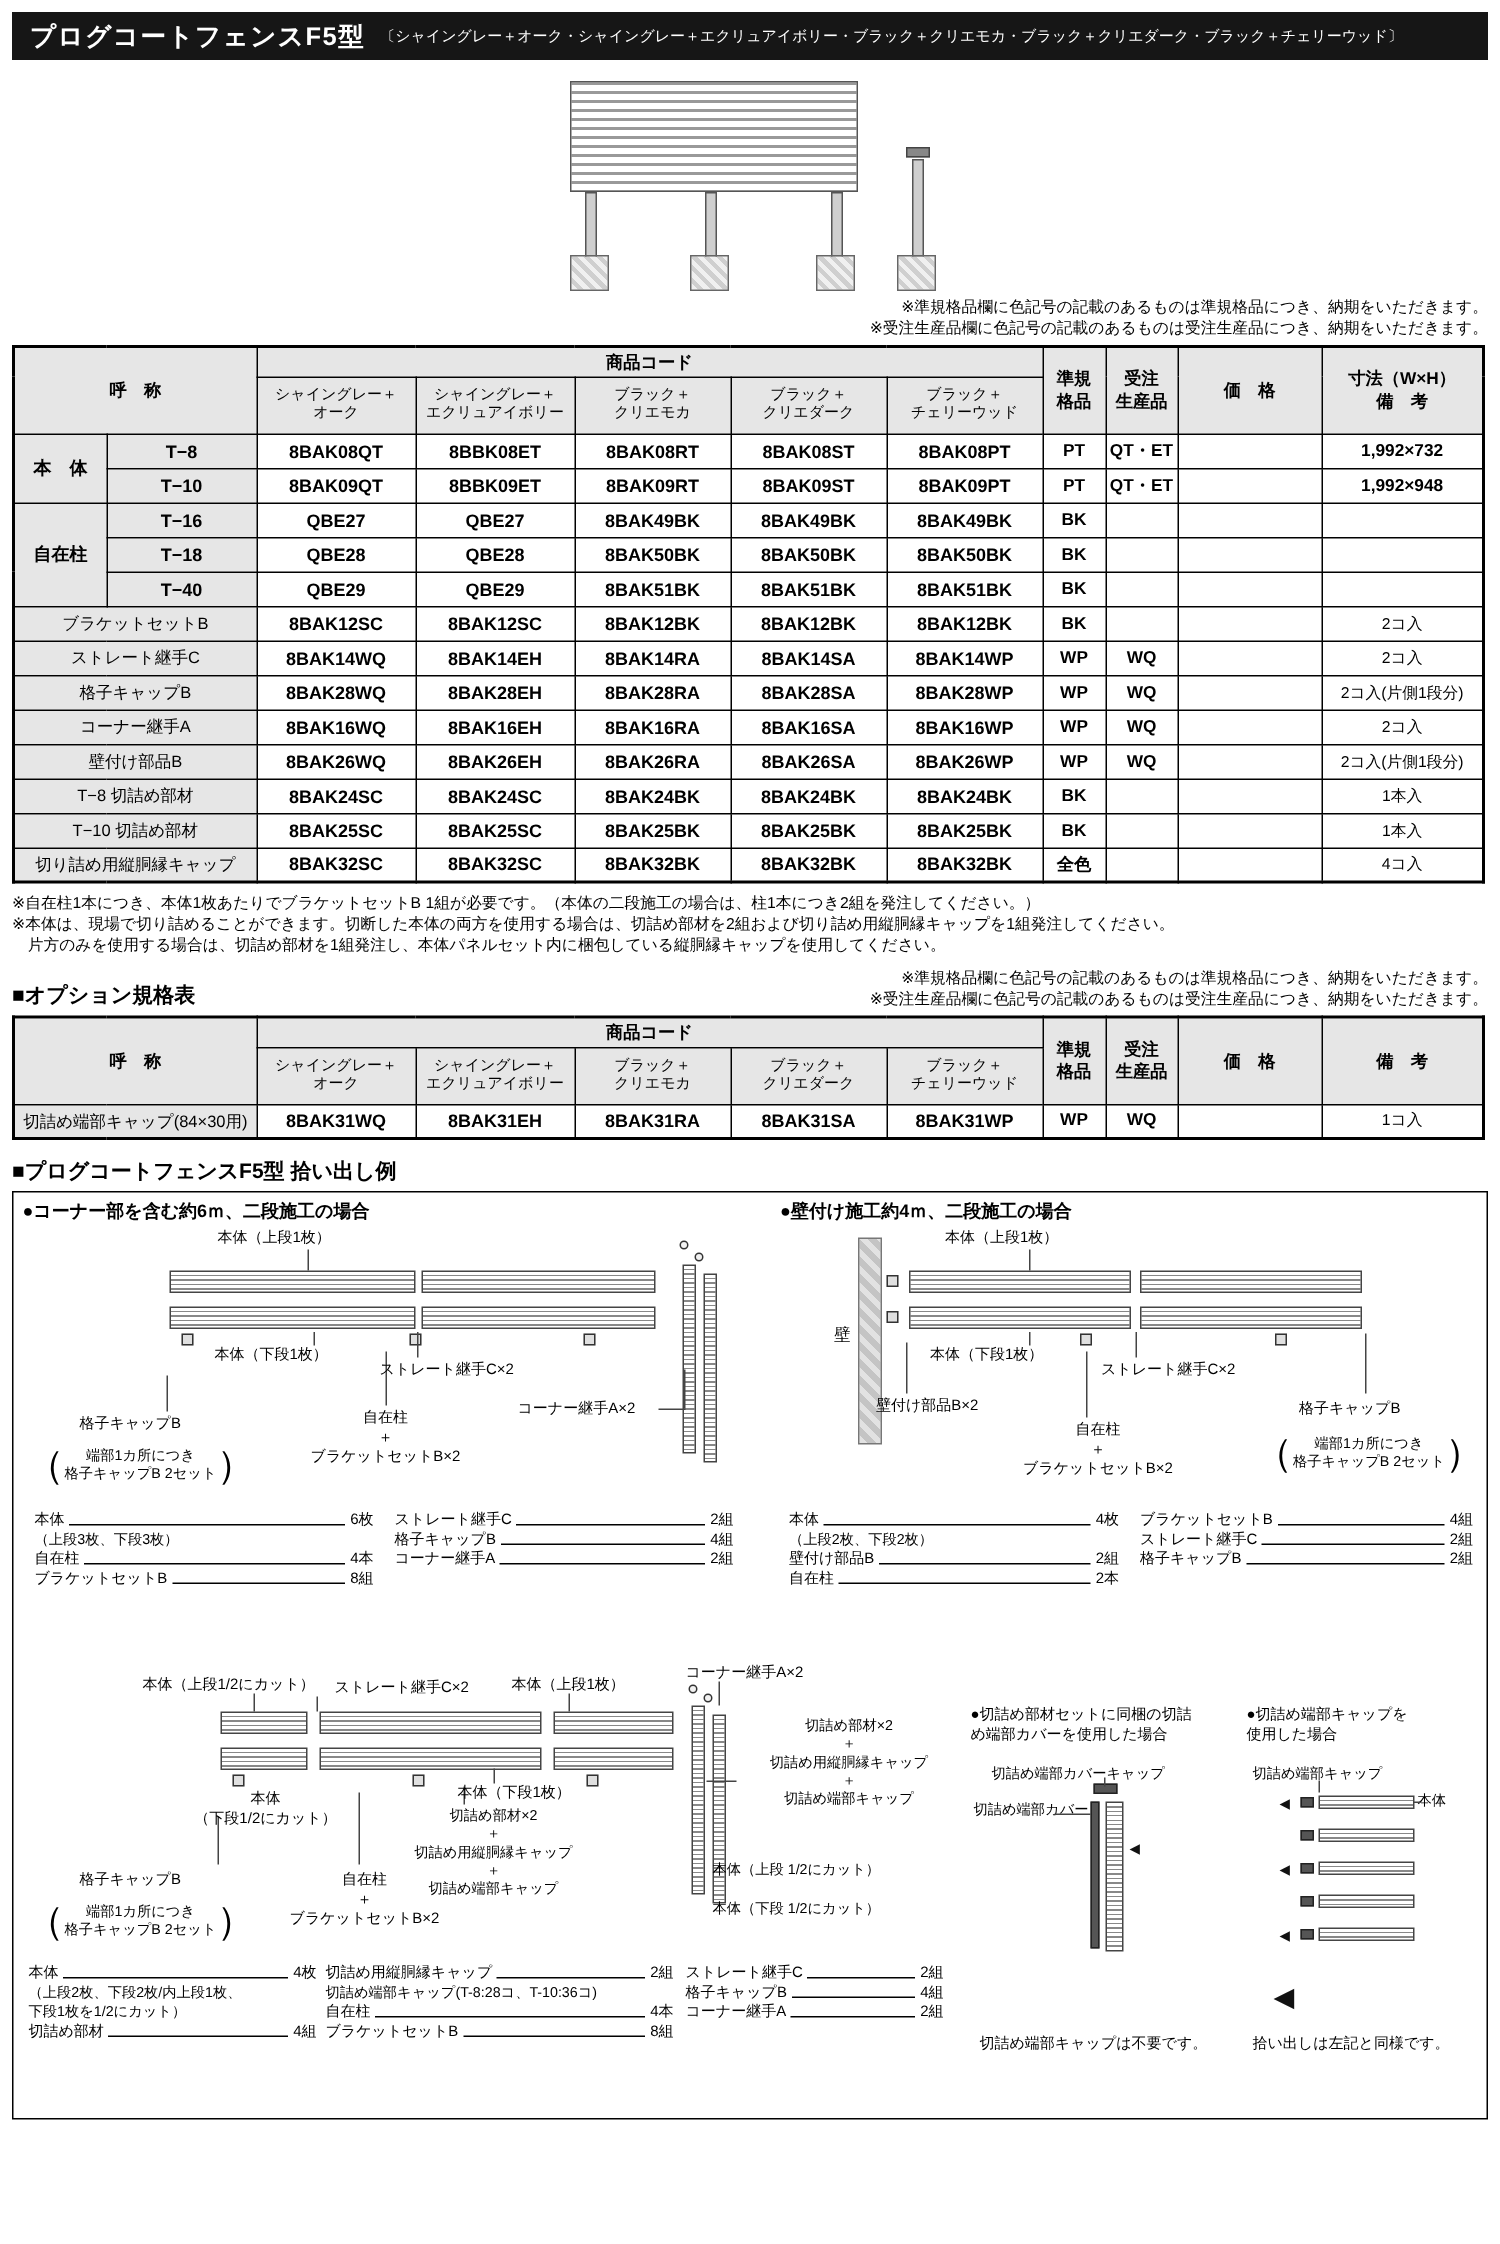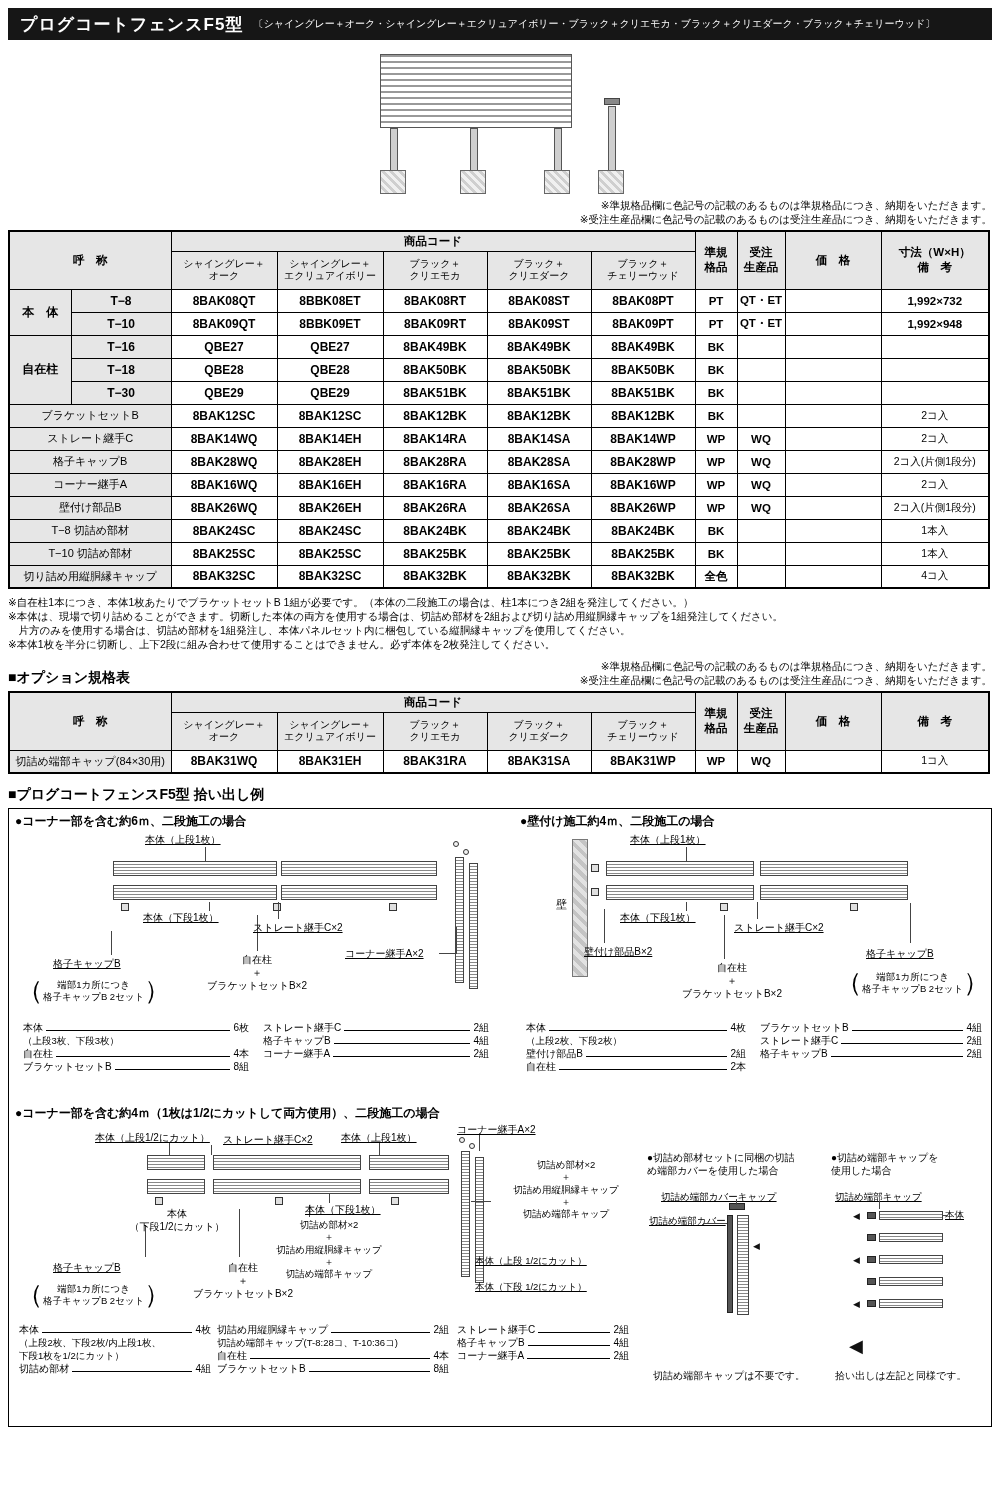--- a/index.html
+++ b/index.html
@@ -33,21 +33,21 @@
 .opt-head{margin:8px 8px 0;display:flex;justify-content:space-between;align-items:flex-end}
 .opt-title{font-size:14px;font-weight:bold}
 .opt-notes{text-align:right;font-size:10.5px;line-height:14px}
 .opt-note{margin:3px 8px 0;font-size:10.5px}
 .pick-title{margin:12px 8px 0;font-size:14px;font-weight:bold}
 .pick-box{position:relative;margin:4px 8px;border:1px solid #000;height:619px}
 .diag{position:absolute}
 .dtitle{position:absolute;font-size:12px;font-weight:bold;white-space:nowrap}
 .lbl{position:absolute;font-size:10px;line-height:1.3;white-space:nowrap}
 .lbl.pre{white-space:pre-line}
-.u{text-decoration:underline}
+.u{}
 .c{text-align:center}
 .panel{position:absolute;height:15px;border:1px solid #444;background:repeating-linear-gradient(180deg,#fff 0 2px,#888 2px 3px)}
 .vpanel{position:absolute;width:9px;border:1px solid #444;background:repeating-linear-gradient(180deg,#fff 0 2px,#888 2px 3px)}
 .post{position:absolute;width:8px;height:8px;background:#e0e0e0;border:1px solid #333}
 .dot{position:absolute;width:6px;height:6px;border:1px solid #333;border-radius:50%;background:#f2f2f2}
 .ln{position:absolute;background:#444}
 .wall{position:absolute;background:repeating-linear-gradient(45deg,#e2e2e2 0 4px,#c4c4c4 4px 8px);border:1px solid #777}
 .plist{position:absolute;font-size:10px;line-height:13px}
 .pitem{display:flex;align-items:flex-end}
 .pitem .ld{flex:1;border-bottom:1px solid #000;margin:0 3px 3px}
@@ -172,21 +172,21 @@
         <td class="code">QBE28</td>
         <td class="code">8BAK50BK</td>
         <td class="code">8BAK50BK</td>
         <td class="code">8BAK50BK</td>
         <td class="flag">BK</td>
         <td class="flag"></td>
         <td></td>
         <td class="biko"></td>
       </tr>
       <tr>
-        <th class="sz">T−30</th>
+        <th class="sz">T−40</th>
         <td class="code">QBE29</td>
         <td class="code">QBE29</td>
         <td class="code">8BAK51BK</td>
         <td class="code">8BAK51BK</td>
         <td class="code">8BAK51BK</td>
         <td class="flag">BK</td>
         <td class="flag"></td>
         <td></td>
         <td class="biko"></td>
       </tr>
@@ -286,21 +286,20 @@
         <td></td>
         <td class="biko">4コ入</td>
       </tr>
     </tbody>
   </table>
 
   <div class="notes-mid">
     <div>※自在柱1本につき、本体1枚あたりでブラケットセットB 1組が必要です。（本体の二段施工の場合は、柱1本につき2組を発注してください。）</div>
     <div>※本体は、現場で切り詰めることができます。切断した本体の両方を使用する場合は、切詰め部材を2組および切り詰め用縦胴縁キャップを1組発注してください。</div>
     <div>　片方のみを使用する場合は、切詰め部材を1組発注し、本体パネルセット内に梱包している縦胴縁キャップを使用してください。</div>
-    <div>※本体1枚を半分に切断し、上下2段に組み合わせて使用することはできません。必ず本体を2枚発注してください。</div>
   </div>
 
   <div class="opt-head">
     <div class="opt-title">■オプション規格表</div>
     <div class="opt-notes">
       <div>※準規格品欄に色記号の記載のあるものは準規格品につき、納期をいただきます。</div>
       <div>※受注生産品欄に色記号の記載のあるものは受注生産品につき、納期をいただきます。</div>
     </div>
   </div>
 
@@ -497,21 +496,20 @@
           </div>
         <div class="pitem">
             <span>格子キャップB</span>
             <span class="ld"></span>
             <span>2組</span>
           </div>
       </div>
     </div>
 
     <div class="diag" style="left:0;top:292px;width:630px;height:302px">
-      <div class="dtitle" style="left:6px;top:4px">●コーナー部を含む約4ｍ（1枚は1/2にカットして両方使用）、二段施工の場合</div>
       <div class="panel" style="left:138px;top:54px;width:58px"></div>
       <div class="panel" style="left:204px;top:54px;width:148px"></div>
       <div class="panel" style="left:360px;top:54px;width:80px"></div>
       <div class="panel" style="left:138px;top:78px;width:58px"></div>
       <div class="panel" style="left:204px;top:78px;width:148px"></div>
       <div class="panel" style="left:360px;top:78px;width:80px"></div>
       <div class="vpanel" style="left:452px;top:50px;height:126px"></div>
       <div class="vpanel" style="left:466px;top:56px;height:126px"></div>
       <div class="dot" style="left:450px;top:36px"></div>
       <div class="dot" style="left:460px;top:42px"></div>

